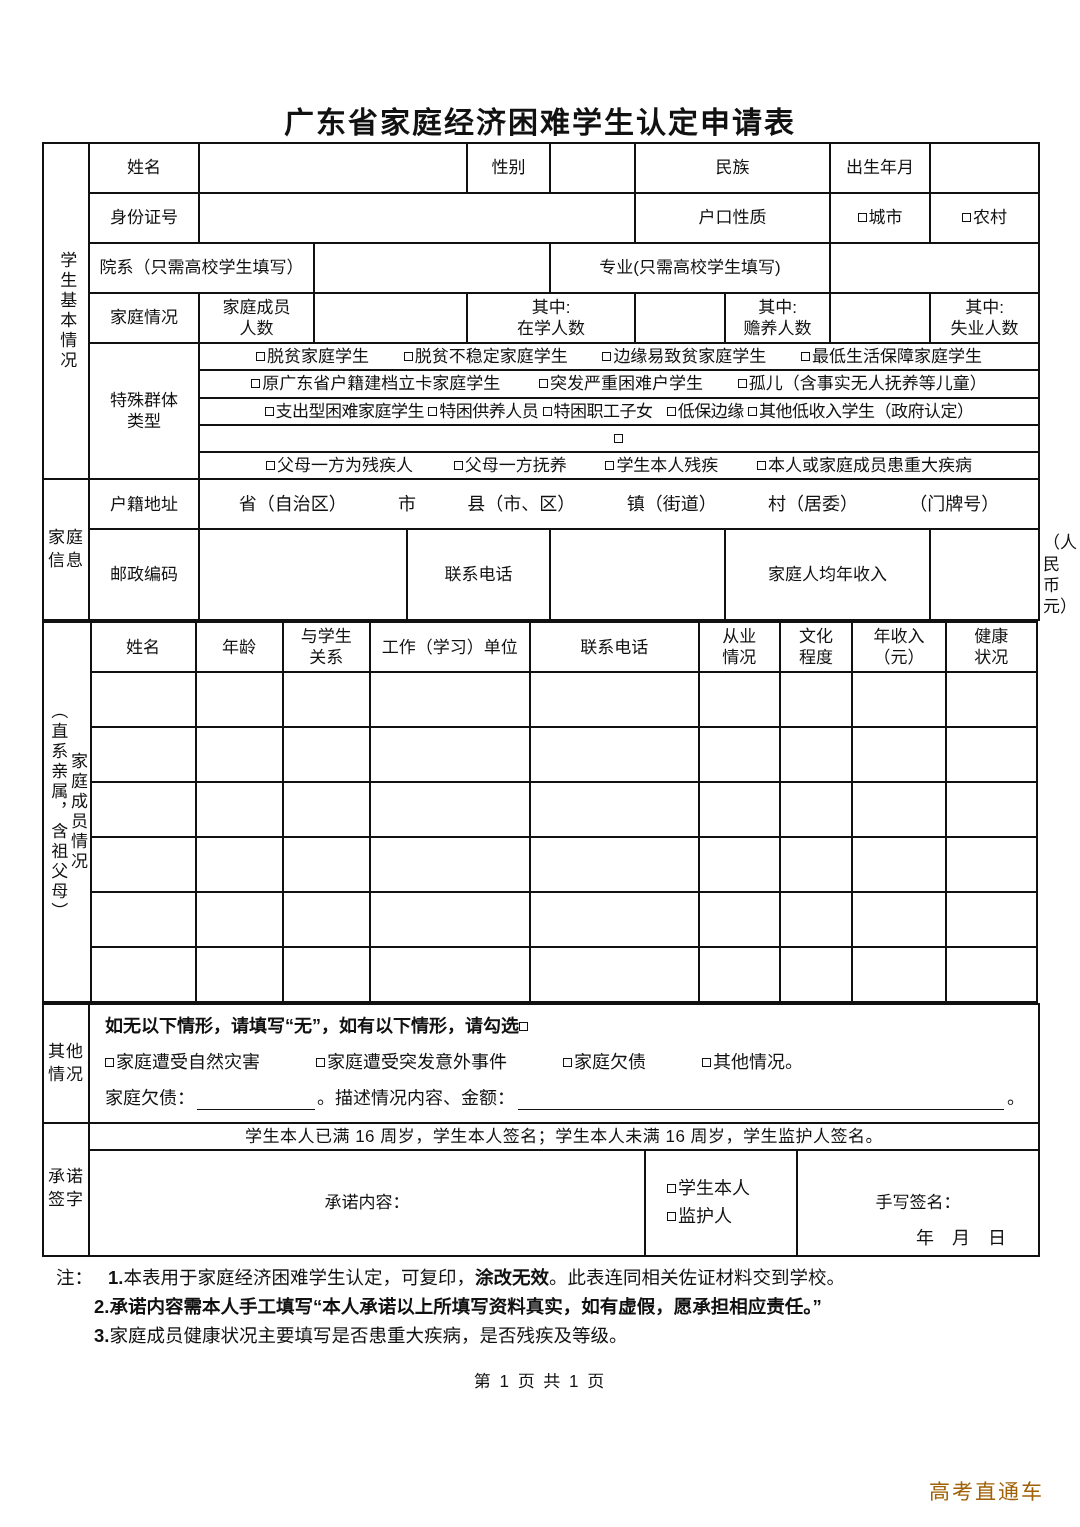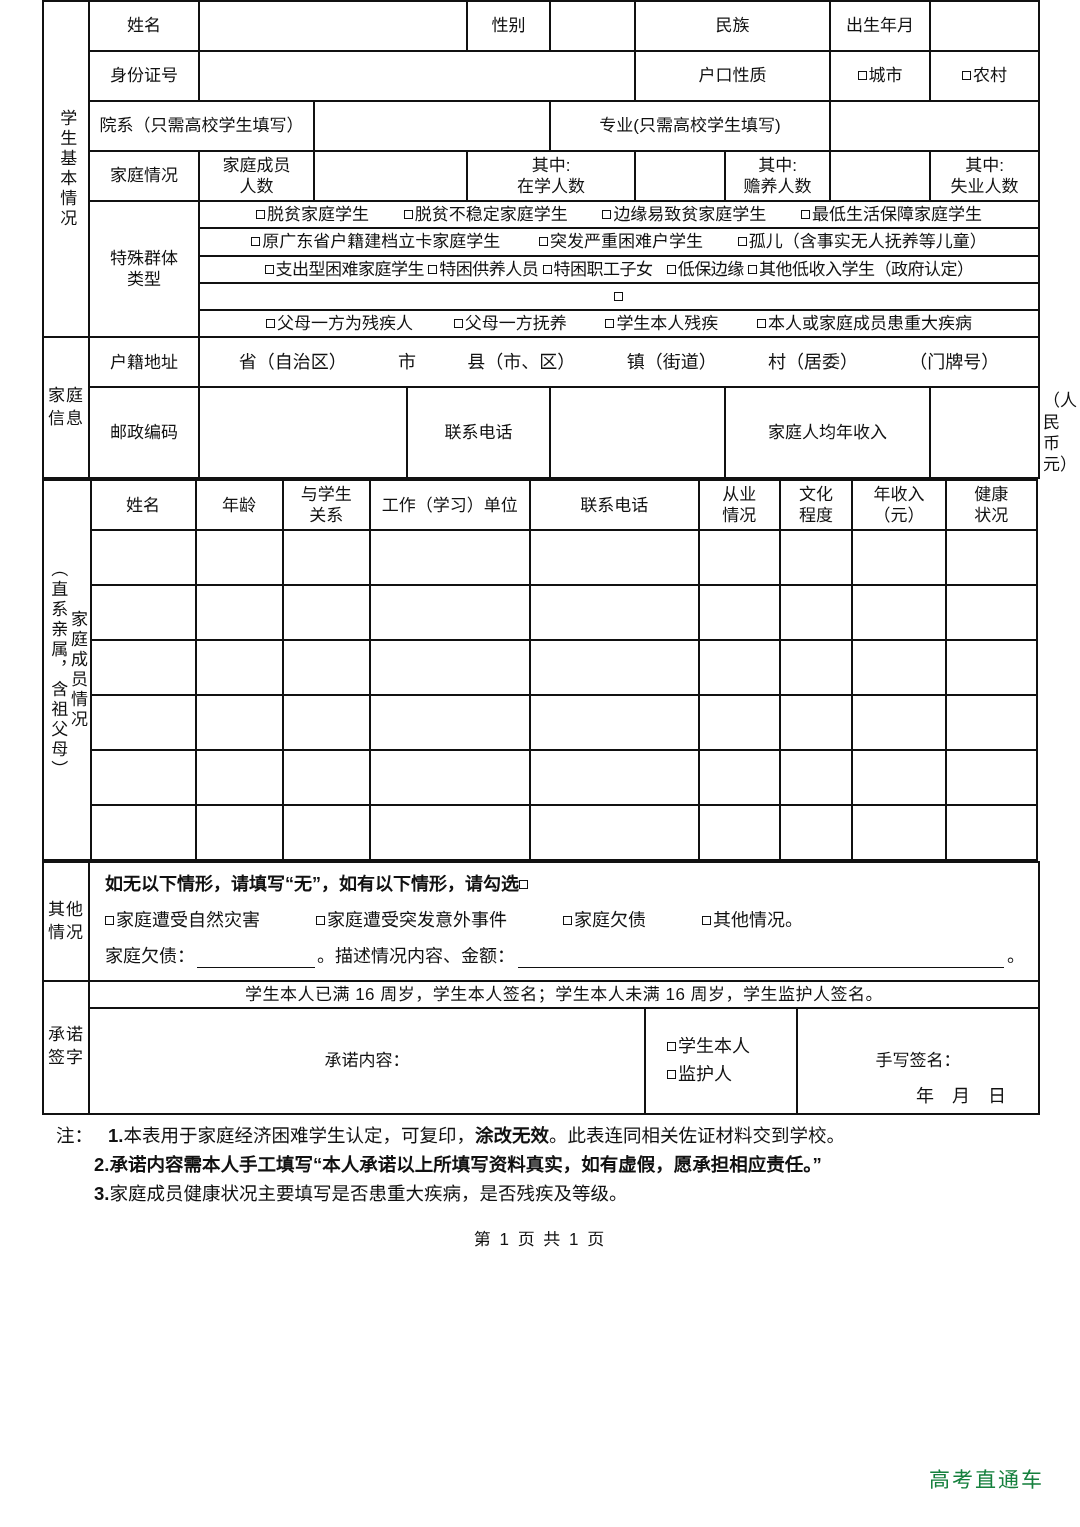--- a/index.html
+++ b/index.html
@@ -204,31 +204,32 @@
   .page-num {
     text-align: center;
     font-size: 17px;
     margin-top: 16px;
     letter-spacing: 2px;
   }
 
   .watermark {
     position: absolute;
     right: 36px;
-    bottom: 34px;
+    bottom: 22px;
     font-size: 21px;
-    color: #15803d;
+    color: #a16207;
     letter-spacing: 2px;
   }
 </style>
 </head>
 <body>
 
 <div class="page">
 
+  <div class="doc-title">广东省家庭经济困难学生认定申请表</div>
 
 
   <table class="grid">
     <colgroup>
       <col style="width:46px">
       <col style="width:110px">
       <col style="width:115px">
       <col style="width:93px">
       <col style="width:60px">
       <col style="width:83px">

